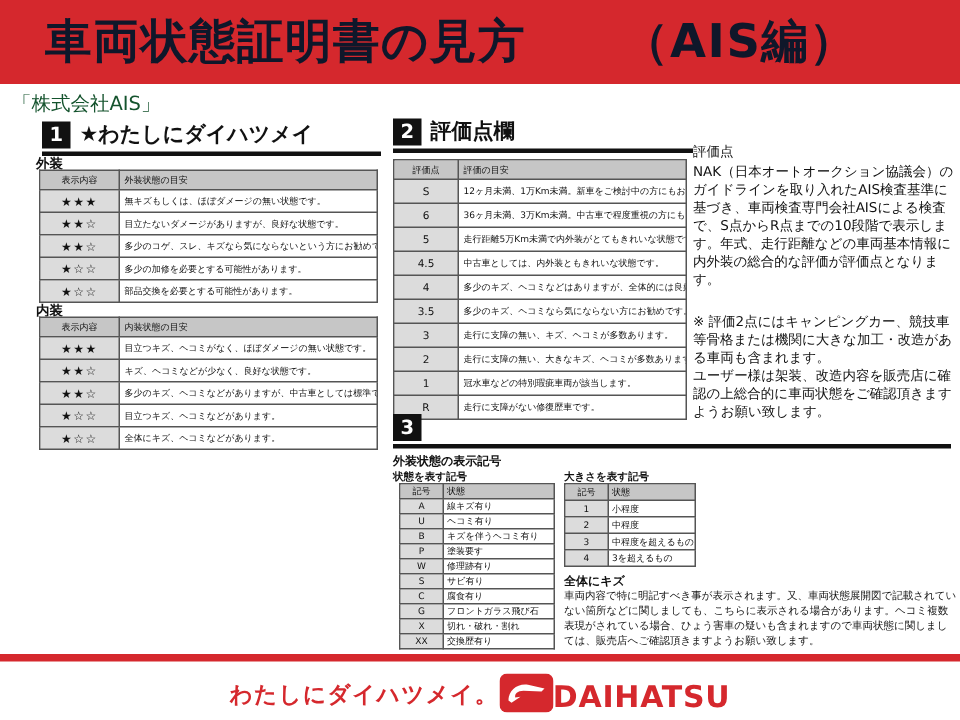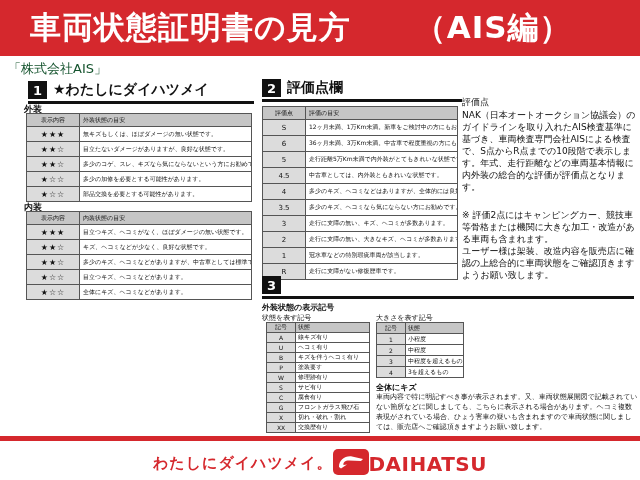--- a/index.html
+++ b/index.html
@@ -6,39 +6,39 @@
   html,body { margin:0; padding:0; }
   body {
     width:640px; height:480px; position:relative; background:#ffffff;
     font-family:"DejaVu Sans", sans-serif; color:#111; overflow:hidden;
   }
   .banner {
     position:absolute; left:0; top:0; width:640px; height:56px;
     background:var(--accent); display:flex; align-items:center;
   }
   .banner-title {
-    color:#ffffff; font-size:31px; font-weight:bold; padding-left:30px;
+    color:#0f172a; font-size:31px; font-weight:bold; padding-left:30px;
     letter-spacing:1px; white-space:nowrap;
   }
   .company { position:absolute; left:8px; top:60px; font-size:13px; color:#14532d; }
 
   .sec-header { position:absolute; display:flex; align-items:flex-end; gap:6px;
     border-bottom:3px solid #111; padding-bottom:2px; }
   .sec-num {
     background:#111; color:#fff; font-weight:bold; font-size:13px;
     width:19px; height:18px; display:inline-flex; align-items:center; justify-content:center;
   }
   .sec-title { font-size:14px; font-weight:bold; white-space:nowrap; }
   #sec1 { left:28px; top:81px; width:226px; }
   #sec2 { left:262px; top:79px; width:200px; }
   #sec3 { left:262px; top:276px; width:372px; }
   #sec3 .sec-title { font-size:13.5px; }
 
   .mini-label { position:absolute; font-size:9px; font-weight:bold; }
-  .sub-label  { position:absolute; font-size:7px; font-weight:normal; }
+  .sub-label  { position:absolute; font-size:7px; font-weight:bold; }
 
   table.tbl { border-collapse:collapse; table-layout:fixed; position:absolute; background:#fff; }
   .tbl th, .tbl td {
     border:1px solid #555; padding:0 3px; overflow:hidden; white-space:nowrap;
     font-weight:normal; text-align:left; vertical-align:middle;
   }
   .tbl th { background:#c6c6c6; }
 
   #ext-table, #int-table { left:26px; width:226px; font-size:6px; }
   #ext-table { top:113px; } #int-table { top:211px; }

